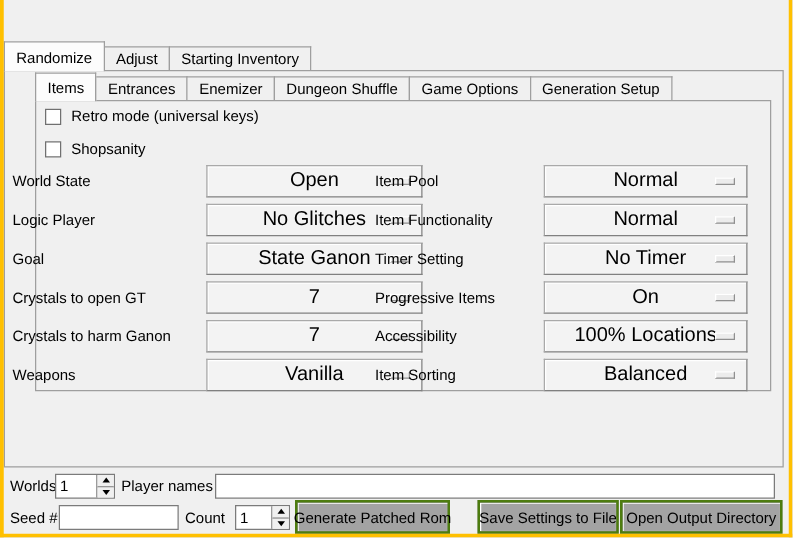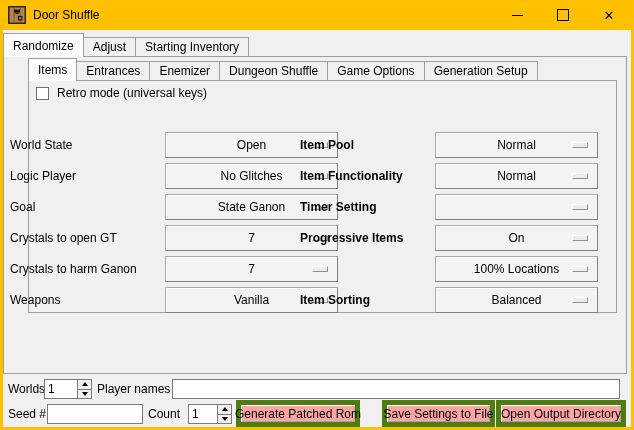--- a/index.html
+++ b/index.html
@@ -37,78 +37,54 @@
   .tab + .tab { margin-left:-1px; }
   .tab.active { align-self:stretch; height:auto; margin-bottom:-1px; background:#fcfcfc;
     position:relative; z-index:4; }
   
   .check-row { position:absolute; left:36px; display:flex; align-items:center; gap:8px;
     height:14px; z-index:2; cursor:pointer; }
   .checkbox { width:13px; height:13px; background:#fff; border:1px solid #707070; box-sizing:border-box; }
   
   .opt-label { position:absolute; height:26px; line-height:26px; text-align:left; z-index:2; white-space:nowrap; }
   .opt-label.lcol { left:10px;  width:150px; }
-  .opt-label.rcol { left:300px; width:130px;font-weight:bold; }
+  .opt-label.rcol { left:300px; width:130px; }
   .opt-btn { position:absolute; height:26px; box-sizing:border-box; z-index:2;
     background:#f3f3f3; border:1px solid; border-color:#a9a9a9 #808080 #808080 #a9a9a9;
     box-shadow: inset 1px 1px 0 #ffffff;
     display:flex; align-items:center; cursor:pointer; }
   .opt-btn.lcol { left:165px; width:173px; }
   .opt-btn.rcol { left:435px; width:163px; }
-  .opt-value { flex:1; text-align:center; font-size:12px; }
+  .opt-value { flex:1; text-align:center; font-size:16px; }
   .menu-indicator { position:absolute; right:9px; top:50%; transform:translateY(-50%);
     width:16px; height:6px; box-sizing:border-box; background:#ececec;
     border:1px solid; border-color:#ffffff #909090 #909090 #ffffff; }
   
   .b-label { position:absolute; height:20px; line-height:20px; z-index:2; white-space:nowrap; }
   .entry { position:absolute; box-sizing:border-box; height:20px; background:#fff;
     border:1px solid #7b7b7b; padding:0 3px; z-index:2;
     font-family:"Liberation Sans", sans-serif; font-size:12px; outline:none; }
   .spin { position:absolute; box-sizing:border-box; height:20px; background:#fff;
     border:1px solid #7b7b7b; display:flex; z-index:2; }
   .spin-value { flex:1; padding-left:3px; line-height:18px; font-size:12px; }
   .spin-arrows { width:13px; display:flex; flex-direction:column; border-left:1px solid #7b7b7b; }
   .spin-btn { flex:1; background:#f0f0f0; display:flex; align-items:center; justify-content:center; cursor:pointer; }
   .spin-btn.up { border-bottom:1px solid #7b7b7b; }
   .tri-up { width:0; height:0; border-left:3px solid transparent; border-right:3px solid transparent; border-bottom:4px solid #000; }
   .tri-down { width:0; height:0; border-left:3px solid transparent; border-right:3px solid transparent; border-top:4px solid #000; }
-  .btn { position:absolute; box-sizing:border-box; height:27px; background:#fca5a5;
-    border:5px solid #4d7c0f; box-shadow: inset 1px 1px 0 #fff, inset -1px -1px 0 #a8a8a8;
+  .btn { position:absolute; box-sizing:border-box; height:27px; background:#a3a3a3;
+    border:2px solid #4d7c0f; box-shadow: inset 1px 1px 0 #fff, inset -1px -1px 0 #a8a8a8;
     display:flex; align-items:center; justify-content:center; cursor:pointer; z-index:2;
     font-size:12px; white-space:nowrap; }
 </style>
 </head>
 <body>
 
 <div class="window">
 
-  <div class="titlebar">
-    <svg class="app-icon" viewBox="0 0 12 12">
-      <rect width="12" height="12" fill="#332312"></rect>
-      <rect x="1" y="1" width="10" height="10" fill="#b5854e"></rect>
-      <rect x="3.6" y="1" width="0.9" height="10" fill="#8a6236"></rect>
-      <rect x="7.6" y="1" width="0.9" height="10" fill="#8a6236"></rect>
-      <rect x="4" y="2.4" width="4" height="2" fill="#241505"></rect>
-      <rect x="5" y="4.4" width="2" height="1" fill="#241505"></rect>
-      <rect x="6.6" y="6.6" width="3" height="3" fill="#241505"></rect>
-      <rect x="7.4" y="7.4" width="1.4" height="1.4" fill="#b5854e"></rect>
-    </svg>
-    <span class="title-text">Door Shuffle</span>
-    <div class="win-controls">
-      <div class="win-btn">
-        <div class="glyph-min"></div>
-      </div>
-      <div class="win-btn">
-        <div class="glyph-max"></div>
-      </div>
-      <div class="win-btn">
-        <span class="glyph-close">✕</span>
-      </div>
-    </div>
-  </div>
 
   <div class="tabs tabs-main">
     <div class="tab active">Randomize</div>
     <div class="tab">Adjust</div>
     <div class="tab">Starting Inventory</div>
   </div>
   <div class="outer-pane"></div>
 
   <div class="tabs tabs-sub">
     <div class="tab active">Items</div>
@@ -117,20 +93,24 @@
     <div class="tab">Dungeon Shuffle</div>
     <div class="tab">Game Options</div>
     <div class="tab">Generation Setup</div>
   </div>
   <div class="inner-pane"></div>
 
   <div class="check-row" style="top:86px;">
     <div class="checkbox"></div>
     <span>Retro mode (universal keys)</span>
   </div>
+  <div class="check-row" style="top:112px;">
+    <div class="checkbox"></div>
+    <span>Shopsanity</span>
+  </div>
 
   <div class="opt-label lcol" style="top:132px;">World State</div>
   <div class="opt-btn lcol" style="top:132px;">
     <span class="opt-value">Open</span>
     <span class="menu-indicator"></span>
   </div>
   <div class="opt-label lcol" style="top:163px;">Logic Player</div>
   <div class="opt-btn lcol" style="top:163px;">
     <span class="opt-value">No Glitches</span>
     <span class="menu-indicator"></span>
@@ -161,27 +141,29 @@
     <span class="opt-value">Normal</span>
     <span class="menu-indicator"></span>
   </div>
   <div class="opt-label rcol" style="top:163px;">Item Functionality</div>
   <div class="opt-btn rcol" style="top:163px;">
     <span class="opt-value">Normal</span>
     <span class="menu-indicator"></span>
   </div>
   <div class="opt-label rcol" style="top:194px;">Timer Setting</div>
   <div class="opt-btn rcol" style="top:194px;">
+    <span class="opt-value">No Timer</span>
     <span class="menu-indicator"></span>
   </div>
   <div class="opt-label rcol" style="top:225px;">Progressive Items</div>
   <div class="opt-btn rcol" style="top:225px;">
     <span class="opt-value">On</span>
     <span class="menu-indicator"></span>
   </div>
+  <div class="opt-label rcol" style="top:256px;">Accessibility</div>
   <div class="opt-btn rcol" style="top:256px;">
     <span class="opt-value">100% Locations</span>
     <span class="menu-indicator"></span>
   </div>
   <div class="opt-label rcol" style="top:287px;">Item Sorting</div>
   <div class="opt-btn rcol" style="top:287px;">
     <span class="opt-value">Balanced</span>
     <span class="menu-indicator"></span>
   </div>
 

